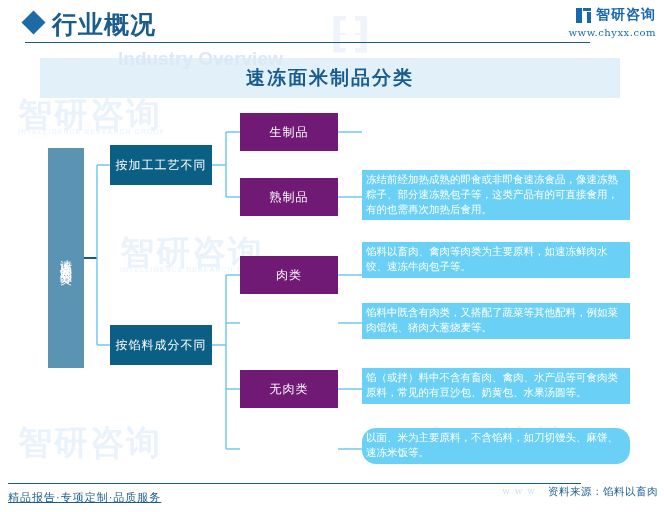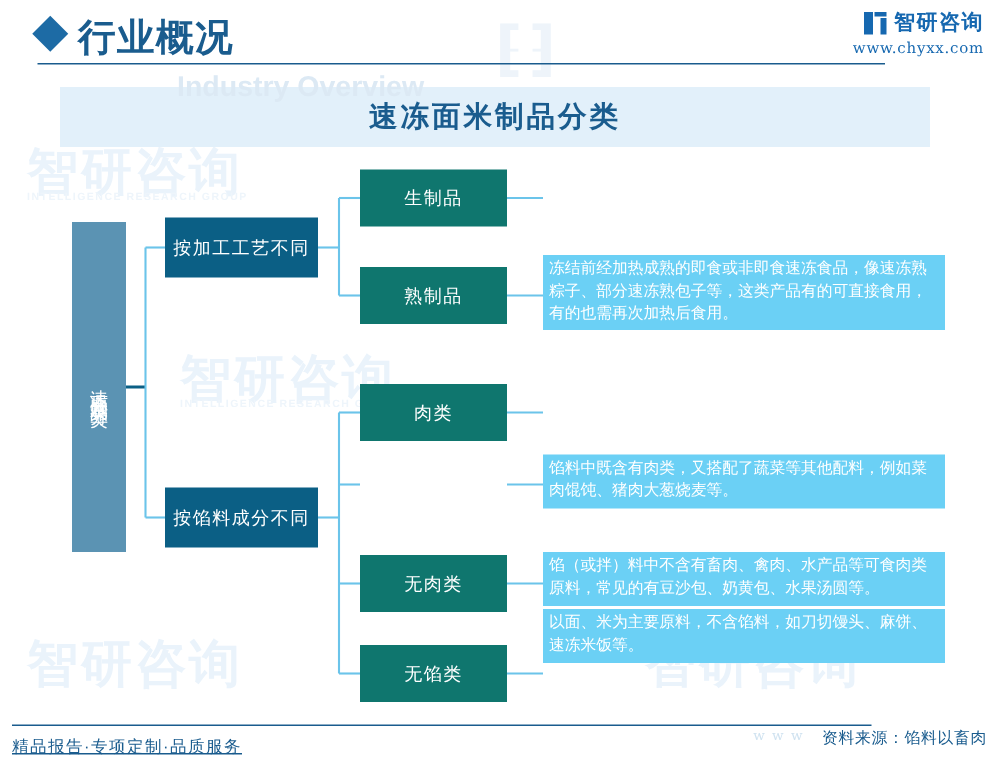--- a/index.html
+++ b/index.html
@@ -88,42 +88,42 @@
 
   .lvl2 {
     position: absolute; background: #0b5f85; color: #fff; z-index: 3;
     display: flex; align-items: center; justify-content: center;
     font-size: 12px; letter-spacing: 1px; width: 102px; height: 40px;
   }
   .lvl2.a { left: 110px; top: 145px; }
   .lvl2.b { left: 110px; top: 325px; }
 
   .lvl3 {
-    position: absolute; background: #0f766e; color: #fff; z-index: 3;
+    position: absolute; background: #701a75; color: #fff; z-index: 3;
     display: flex; align-items: center; justify-content: center;
     font-size: 12px; letter-spacing: 1px; width: 98px; height: 38px;
   }
   .lvl3.n0 { left: 240px; top: 113px; }
   .lvl3.n1 { left: 240px; top: 178px; }
   .lvl3.n2 { left: 240px; top: 256px; }
   .lvl3.n3 { left: 240px; top: 304px; }
   .lvl3.n4 { left: 240px; top: 370px; }
   .lvl3.n5 { left: 240px; top: 430px; }
 
   .desc {
     position: absolute; background: #6bd0f5; color: #ffffff; z-index: 3;
     font-size: 10.5px; line-height: 1.42; padding: 2px 4px 2px 4px;
     width: 268px;
   }
   .desc.d0 { left: 362px; top: 108px; min-height: 48px; }
   .desc.d1 { left: 362px; top: 170px; min-height: 50px; }
   .desc.d2 { left: 362px; top: 242px; min-height: 36px; }
   .desc.d3 { left: 362px; top: 303px; min-height: 36px; }
   .desc.d4 { left: 362px; top: 368px; min-height: 36px; }
-  .desc.d5 { left: 362px; top: 406px; min-height: 36px; }
+  .desc.d5 { left: 362px; top: 428px; min-height: 36px; border-radius: 14px; }
 
   
   .foot-rule {
     position: absolute; left: 8px; top: 483px; width: 573px; height: 1px;
     background: #1a5c8e; z-index: 5;
   }
   .foot-left {
     position: absolute; left: 8px; top: 490px;
     font-size: 11px; color: #1a5c8e; letter-spacing: 1px; z-index: 5; text-decoration: underline;
   }
@@ -206,23 +206,23 @@
       <div class="root-txt">速冻面米制品分类</div>
     </div>
 
     <div class="lvl2 b">按馅料成分不同</div>
     <div class="lvl2 a">按加工工艺不同</div>
 
     <div class="lvl3 n0">生制品</div>
     <div class="lvl3 n1">熟制品</div>
     <div class="lvl3 n2">肉类</div>
     <div class="lvl3 n4">无肉类</div>
-    <div class="lvl3 n5">无馅类</div>
 
     <div class="desc d1">冻结前经加热成熟的即食或非即食速冻食品，像速冻熟粽子、部分速冻熟包子等，这类产品有的可直接食用，有的也需再次加热后食用。</div>
+    <div class="desc d2">馅料以畜肉、禽肉等肉类为主要原料，如速冻鲜肉水饺、速冻牛肉包子等。</div>
     <div class="desc d3">馅料中既含有肉类，又搭配了蔬菜等其他配料，例如菜肉馄饨、猪肉大葱烧麦等。</div>
     <div class="desc d4">馅（或拌）料中不含有畜肉、禽肉、水产品等可食肉类原料，常见的有豆沙包、奶黄包、水果汤圆等。</div>
     <div class="desc d5">以面、米为主要原料，不含馅料，如刀切馒头、麻饼、速冻米饭等。</div>
   </div>
 
   <div class="foot-rule"></div>
   <div class="foot-left">精品报告·专项定制·品质服务</div>
   <div class="foot-www">w w w</div>
   <div class="foot-right">资料来源：馅料以畜肉</div>
 

